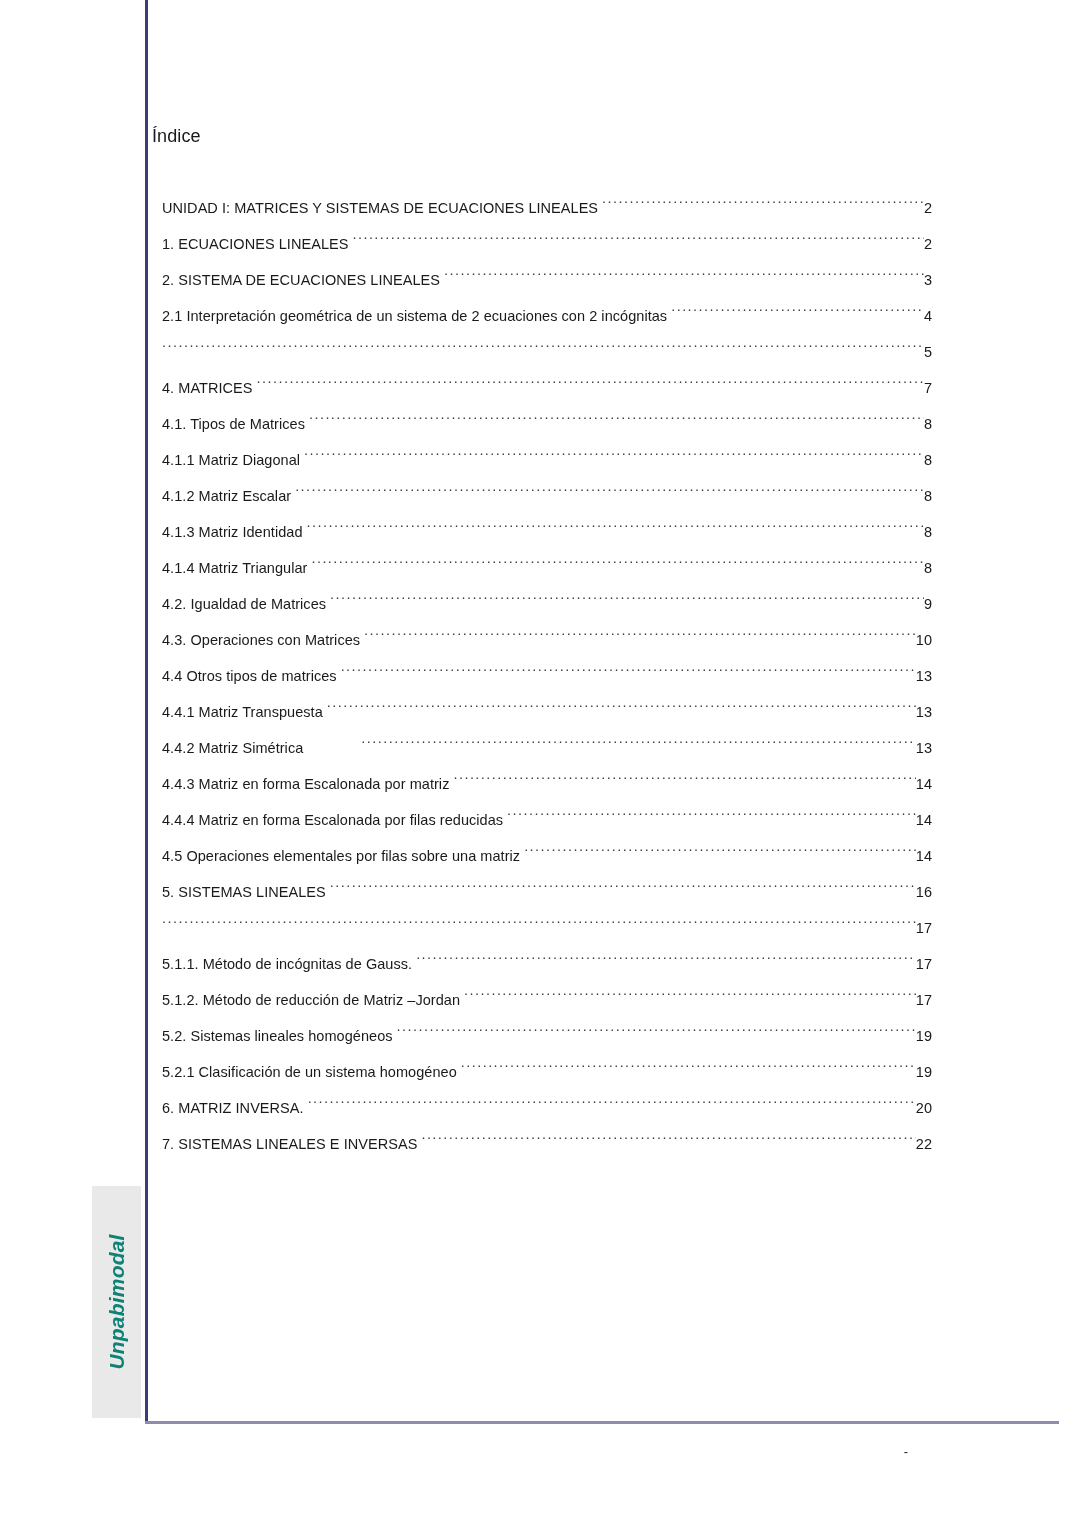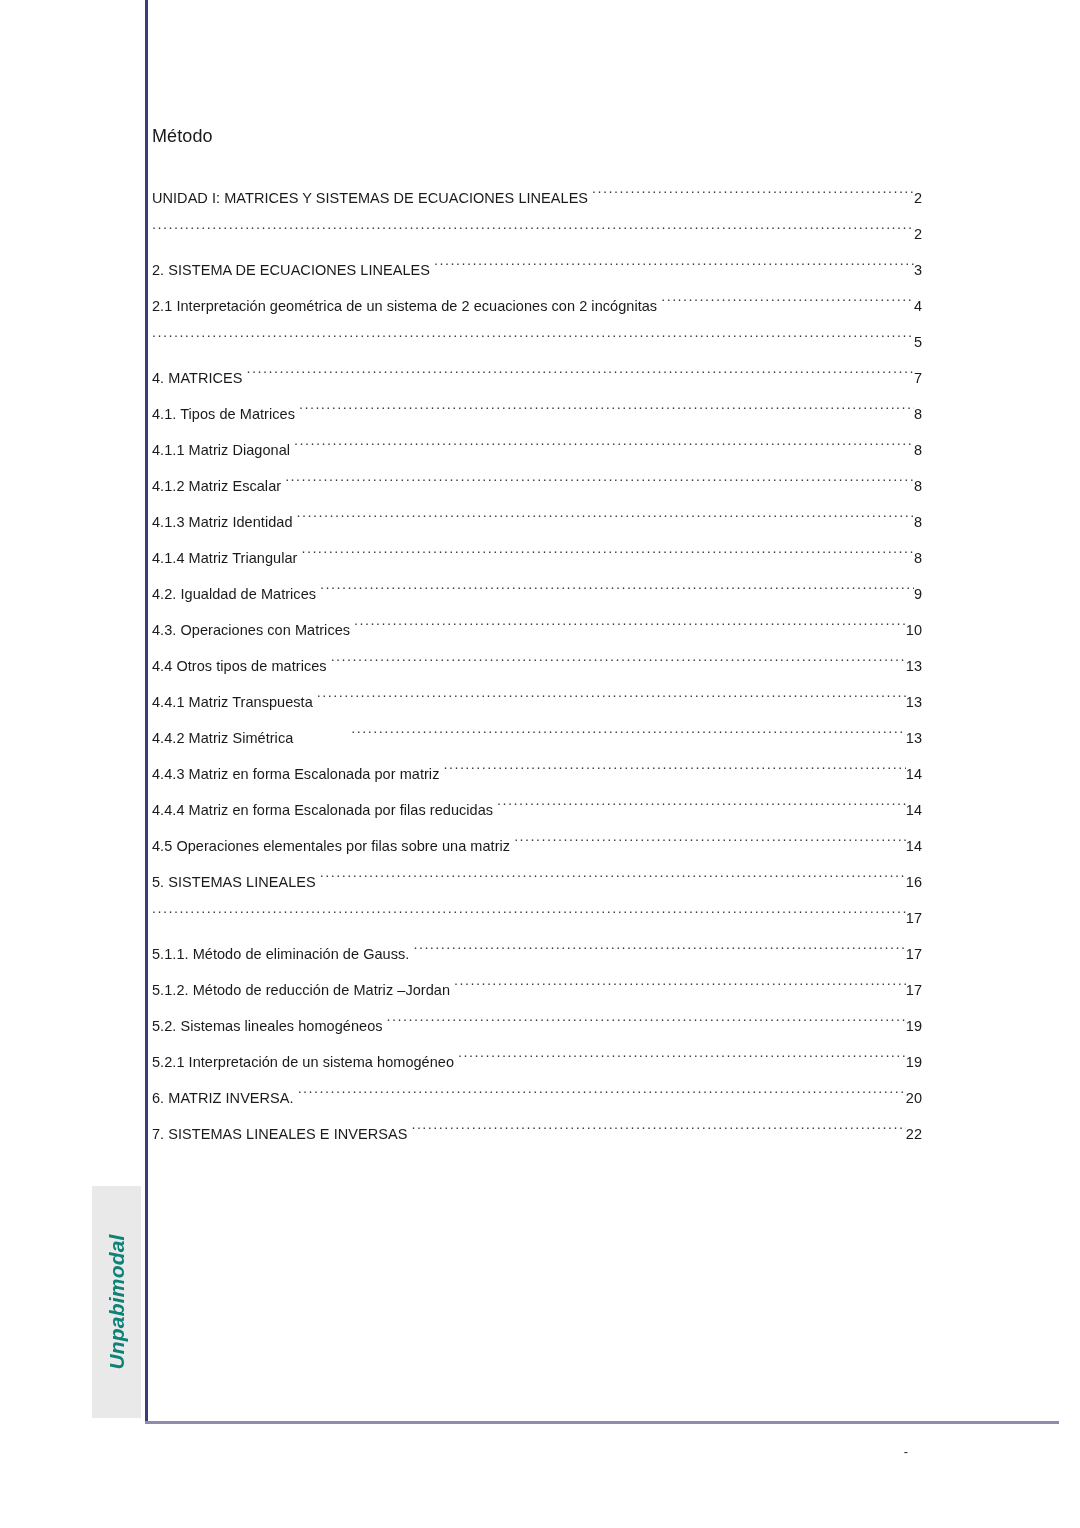--- a/index.html
+++ b/index.html
@@ -93,21 +93,21 @@
     letter-spacing: 0.1px;
     white-space: nowrap;
   }
 
   .toc-list {
     position: absolute;
     left: 0;
     top: 180px;
     width: 770px;
     list-style: none;
-    margin: 0;
+    margin: 10px;
     padding: 0;
   }
 
   .toc-entry {
     display: flex;
     align-items: baseline;
     height: 36px;
     font-size: 14.5px;
     line-height: 36px;
     color: #1a1a1a;
@@ -169,29 +169,30 @@
 <div class="page">
 
   <div class="left-rule"></div>
   <div class="bottom-rule"></div>
 
   <div class="side-block"></div>
   <div class="side-block-label">Unpabimodal</div>
 
   <div class="content">
 
-    <div class="toc-title">Método</div>
+    <div class="toc-title">Índice</div>
 
     <ul class="toc-list" id="toc-list">
         <li class="toc-entry">
           <span class="toc-text">UNIDAD I: MATRICES Y SISTEMAS DE ECUACIONES LINEALES</span>
           <span class="toc-leader"></span>
           <span class="toc-page">2</span>
         </li>
         <li class="toc-entry">
+          <span class="toc-text">1. ECUACIONES LINEALES</span>
           <span class="toc-leader"></span>
           <span class="toc-page">2</span>
         </li>
         <li class="toc-entry">
           <span class="toc-text">2. SISTEMA DE ECUACIONES LINEALES</span>
           <span class="toc-leader"></span>
           <span class="toc-page">3</span>
         </li>
         <li class="toc-entry">
           <span class="toc-text">2.1 Interpretación geométrica  de un sistema de 2 ecuaciones con 2 incógnitas</span>
@@ -275,36 +276,36 @@
         <li class="toc-entry">
           <span class="toc-text">5. SISTEMAS LINEALES</span>
           <span class="toc-leader"></span>
           <span class="toc-page">16</span>
         </li>
         <li class="toc-entry">
           <span class="toc-leader"></span>
           <span class="toc-page">17</span>
         </li>
         <li class="toc-entry">
-          <span class="toc-text">5.1.1. Método de eliminación de Gauss.</span>
+          <span class="toc-text">5.1.1. Método de incógnitas de Gauss.</span>
           <span class="toc-leader"></span>
           <span class="toc-page">17</span>
         </li>
         <li class="toc-entry">
           <span class="toc-text">5.1.2. Método de reducción de Matriz –Jordan</span>
           <span class="toc-leader"></span>
           <span class="toc-page">17</span>
         </li>
         <li class="toc-entry">
           <span class="toc-text">5.2. Sistemas lineales homogéneos</span>
           <span class="toc-leader"></span>
           <span class="toc-page">19</span>
         </li>
         <li class="toc-entry">
-          <span class="toc-text">5.2.1 Interpretación de un sistema  homogéneo</span>
+          <span class="toc-text">5.2.1 Clasificación de un sistema  homogéneo</span>
           <span class="toc-leader"></span>
           <span class="toc-page">19</span>
         </li>
         <li class="toc-entry">
           <span class="toc-text">6. MATRIZ INVERSA.</span>
           <span class="toc-leader"></span>
           <span class="toc-page">20</span>
         </li>
         <li class="toc-entry">
           <span class="toc-text">7. SISTEMAS LINEALES E INVERSAS</span>

